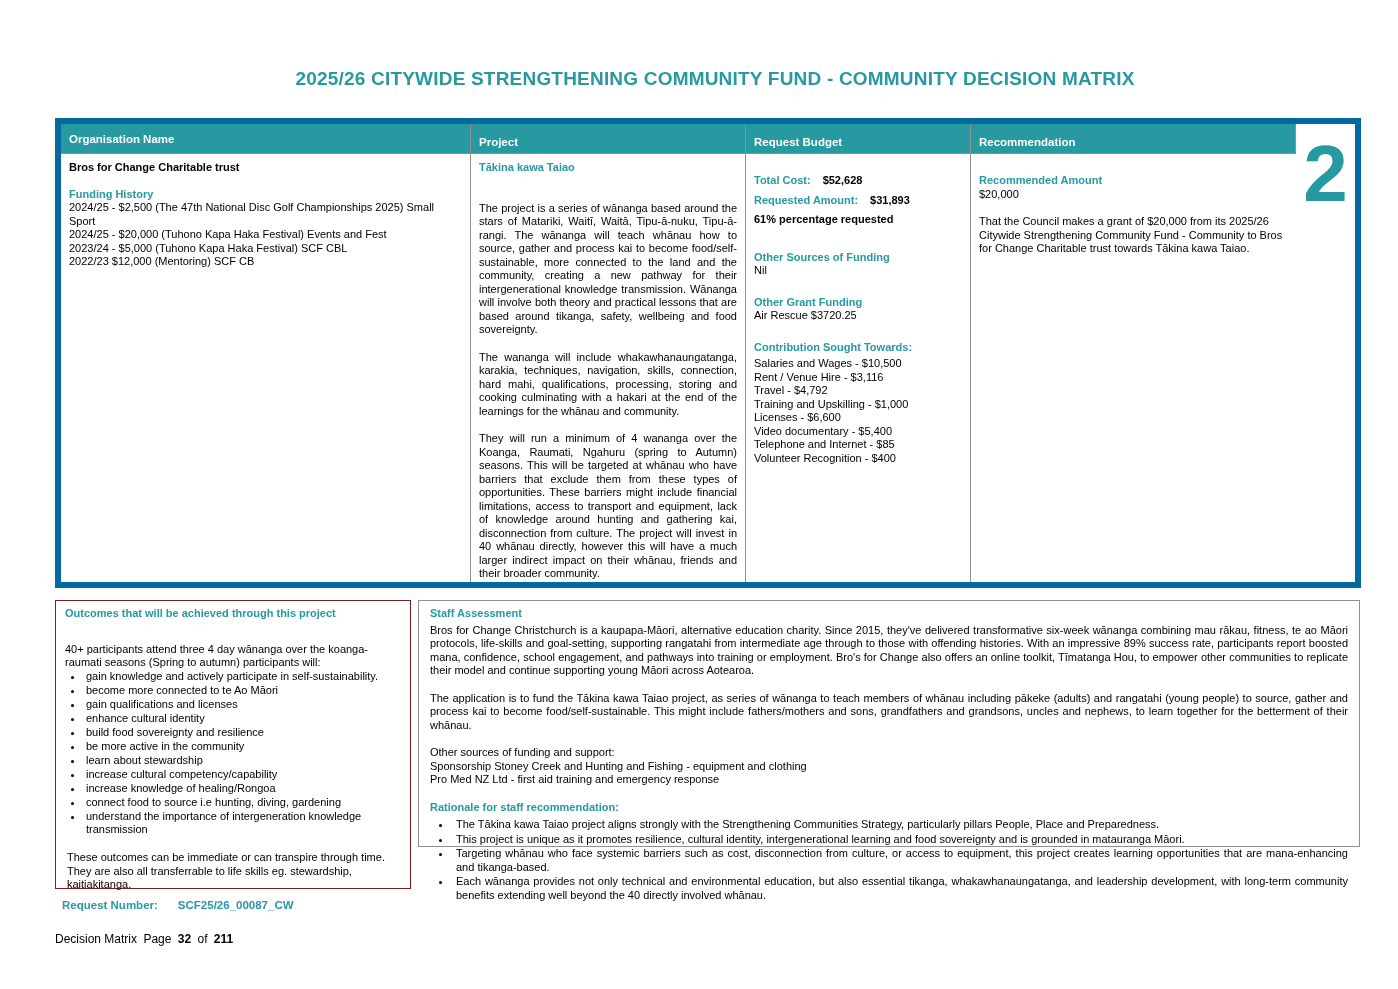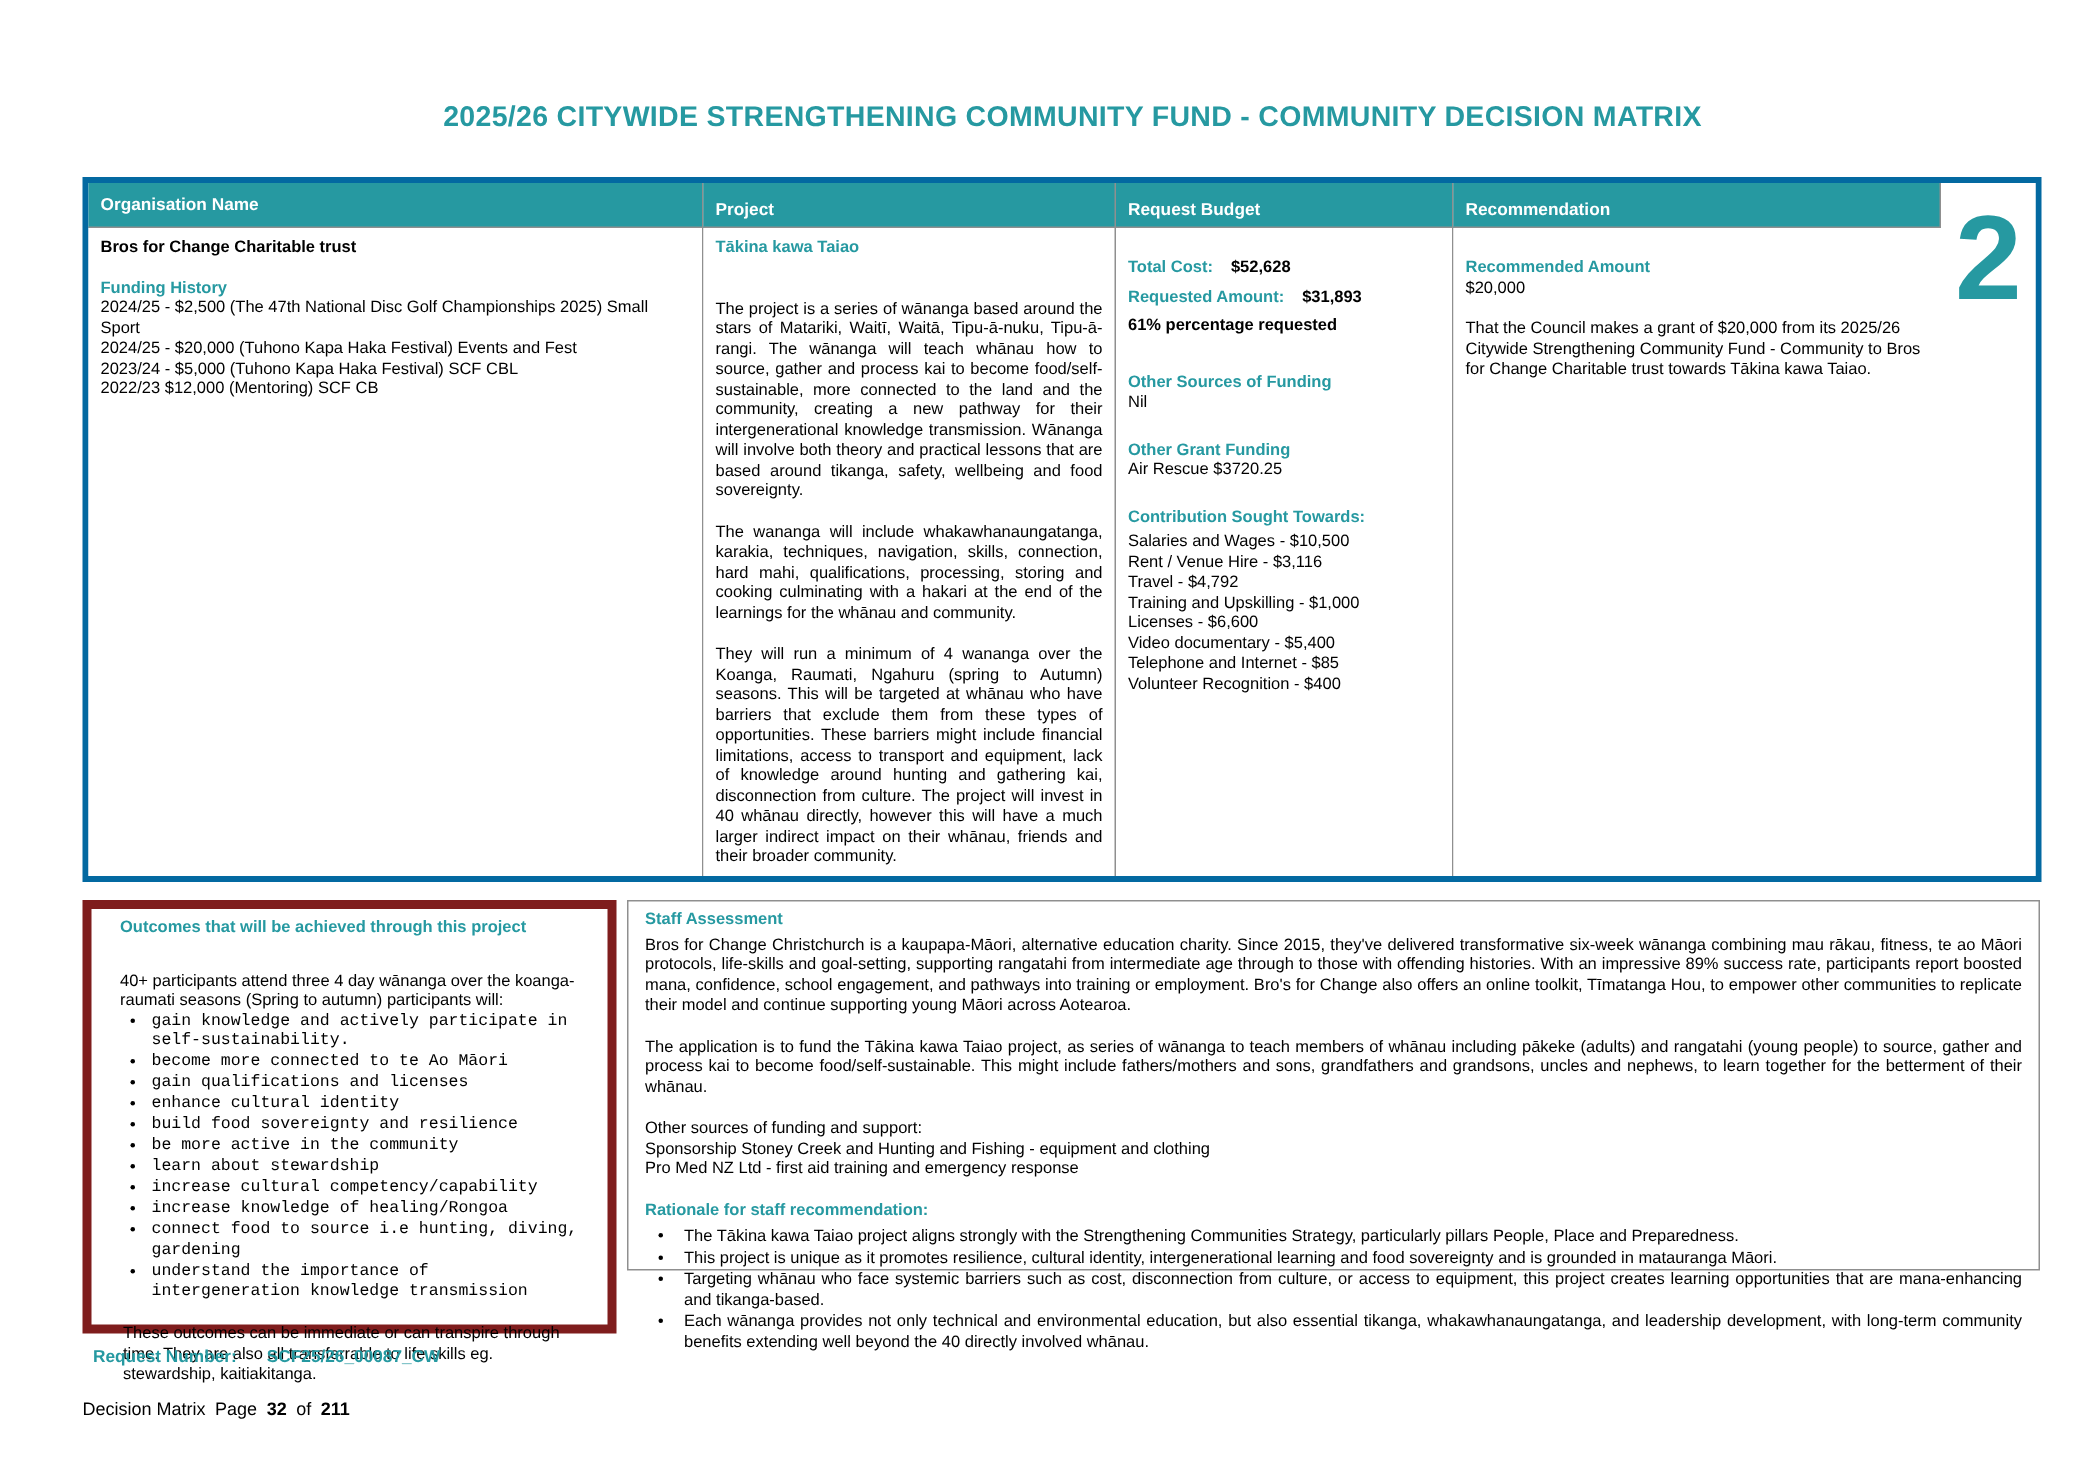--- a/index.html
+++ b/index.html
@@ -25,21 +25,21 @@
     letter-spacing:.2px;
   }
   
   .main-table {
     position:absolute;
     left:55px; top:118px;
     width:1306px; height:470px;
     display:grid;
     grid-template-columns:410px 275px 225px 325px 1fr;
     grid-template-rows:30px 1fr;
-    border:4px solid #0369a1;
+    border:6px solid #0369a1;
   }
   .th {
     background:#2699A1;
     color:#fff;
     font-size:11.5px;
     font-weight:bold;
     padding:3px 8px;
     border-right:1px solid #8f8f8f;
     border-bottom:1px solid #8f8f8f;
     display:flex;
@@ -80,38 +80,37 @@
   .budget-line { margin-bottom:6px; }
   .budget-amt { margin-left:12px; font-weight:bold; }
   .group-gap { height:18px; }
   .just { text-align:justify; }
   .para { margin-bottom:14px; text-align:justify; }
   
   .outcomes-box {
     position:absolute;
     left:55px; top:600px;
     width:356px; height:289px;
-    border:6px solid #7f1d1d;
-    padding:6px 19px;
+    border:1px solid #7f1d1d;
+    padding:6px 9px;
     font-size:11px;
     line-height:13.5px;
   }
   .staff-box {
     position:absolute;
     left:418px; top:600px;
     width:942px; height:247px;
     border:1px solid #8f8f8f;
     padding:6px 11px;
     font-size:11px;
     line-height:13.5px;
   }
   ul.outcome-list {
     margin:0 0 0 6px;
     padding-left:13px;
-    font-family:Liberation Mono, monospace;
   }
   ul.outcome-list li { padding-left:2px; margin-bottom:.5px; }
   ul.rationale-list {
     margin:2px 0 0 8px;
     padding-left:14px;
   }
   ul.rationale-list li { padding-left:4px; margin-bottom:1px; text-align:justify; }
   .request-number {
     position:absolute;
     left:62px; top:899px;

